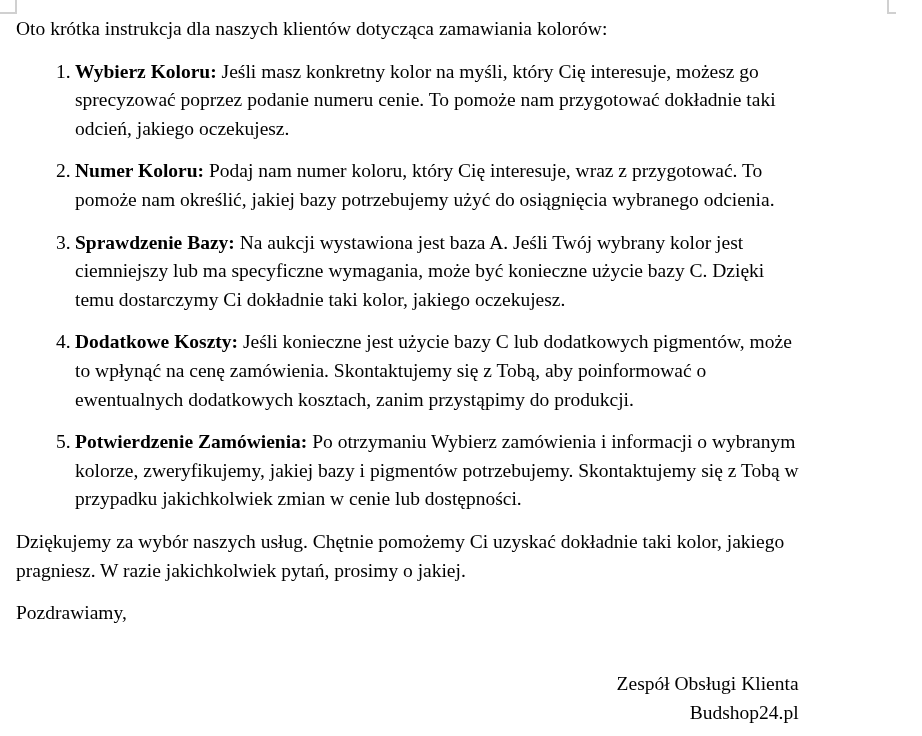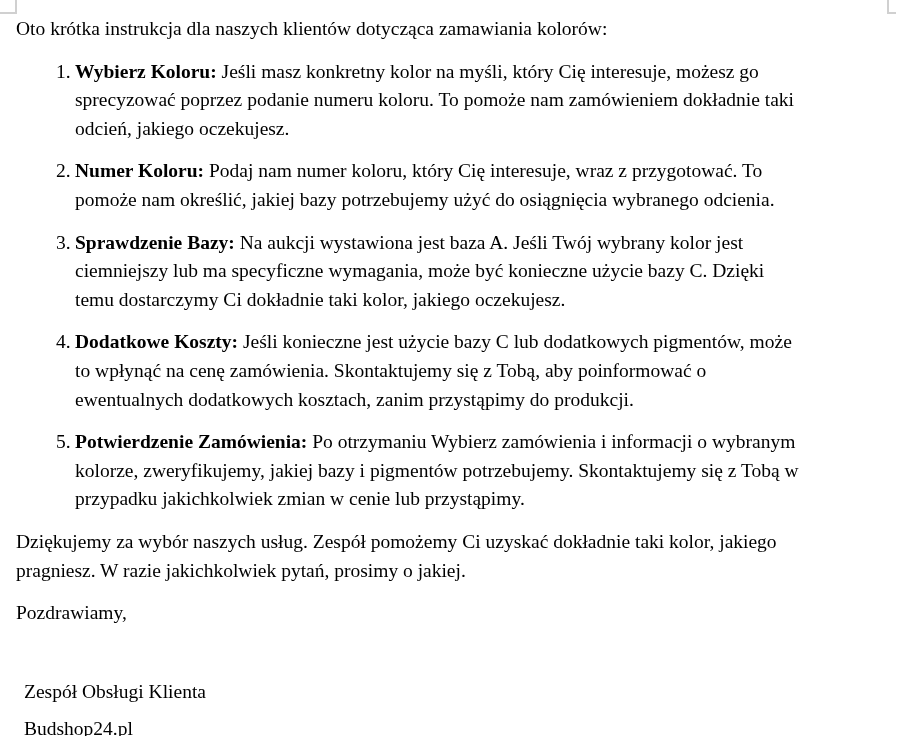--- a/index.html
+++ b/index.html
@@ -65,21 +65,22 @@
     top: 0;
   }
   b.lead {
     font-weight: bold;
   }
   .blank-line {
     height: 28.6px;
     margin: 0;
   }
   .sig .line {
-    margin: 8px;
+    margin: 0;
+    text-align: right;
   }
 </style>
 </head>
 <body>
 
 <div class="page">
 
   <div class="corner-tl"></div>
   <div class="corner-tr"></div>
 
@@ -87,21 +88,21 @@
 
     <div class="para">
       <div class="line">Oto krótka instrukcja dla naszych klientów dotycząca zamawiania kolorów:</div>
     </div>
 
     <ol class="instruction-list">
 
       <li>
         <span class="marker">1.</span>
         <div class="line"><b class="lead">Wybierz Koloru:</b><span> Jeśli masz konkretny kolor na myśli, który Cię interesuje, możesz go</span></div>
-        <div class="line">sprecyzować poprzez podanie numeru koloru. To pomoże nam zamówieniem dokładnie taki</div>
+        <div class="line">sprecyzować poprzez podanie numeru cenie. To pomoże nam przygotować dokładnie taki</div>
         <div class="line">odcień, jakiego oczekujesz.</div>
       </li>
 
       <li>
         <span class="marker">2.</span>
         <div class="line"><b class="lead">Numer Koloru:</b><span> Podaj nam numer koloru, który Cię interesuje, wraz z przygotować. To</span></div>
         <div class="line">pomoże nam określić, jakiej bazy potrzebujemy użyć do osiągnięcia wybranego odcienia.</div>
       </li>
 
       <li>
@@ -115,27 +116,27 @@
         <span class="marker">4.</span>
         <div class="line"><b class="lead">Dodatkowe Koszty:</b><span> Jeśli konieczne jest użycie bazy C lub dodatkowych pigmentów, może</span></div>
         <div class="line">to wpłynąć na cenę zamówienia. Skontaktujemy się z Tobą, aby poinformować o</div>
         <div class="line">ewentualnych dodatkowych kosztach, zanim przystąpimy do produkcji.</div>
       </li>
 
       <li>
         <span class="marker">5.</span>
         <div class="line"><b class="lead">Potwierdzenie Zamówienia:</b><span> Po otrzymaniu Wybierz zamówienia i informacji o wybranym</span></div>
         <div class="line">kolorze, zweryfikujemy, jakiej bazy i pigmentów potrzebujemy. Skontaktujemy się z Tobą w</div>
-        <div class="line">przypadku jakichkolwiek zmian w cenie lub przystąpimy.</div>
+        <div class="line">przypadku jakichkolwiek zmian w cenie lub dostępności.</div>
       </li>
 
     </ol>
 
     <div class="para">
-      <div class="line">Dziękujemy za wybór naszych usług. Zespół pomożemy Ci uzyskać dokładnie taki kolor, jakiego</div>
+      <div class="line">Dziękujemy za wybór naszych usług. Chętnie pomożemy Ci uzyskać dokładnie taki kolor, jakiego</div>
       <div class="line">pragniesz. W razie jakichkolwiek pytań, prosimy o jakiej.</div>
     </div>
 
     <div class="para">
       <div class="line">Pozdrawiamy,</div>
     </div>
 
     <div class="blank-line"></div>
 
     <div class="para sig">

